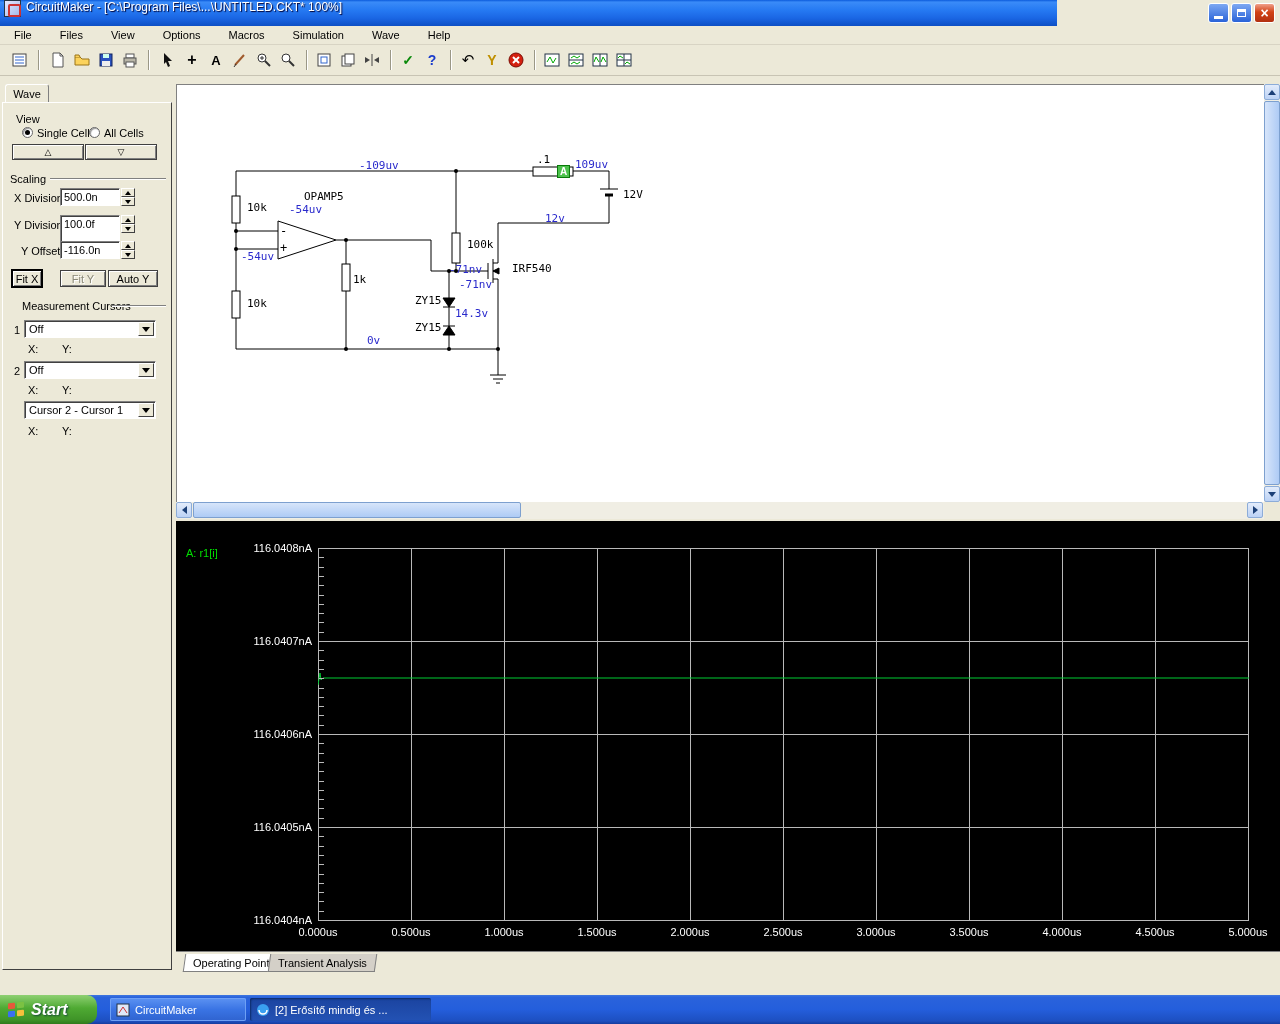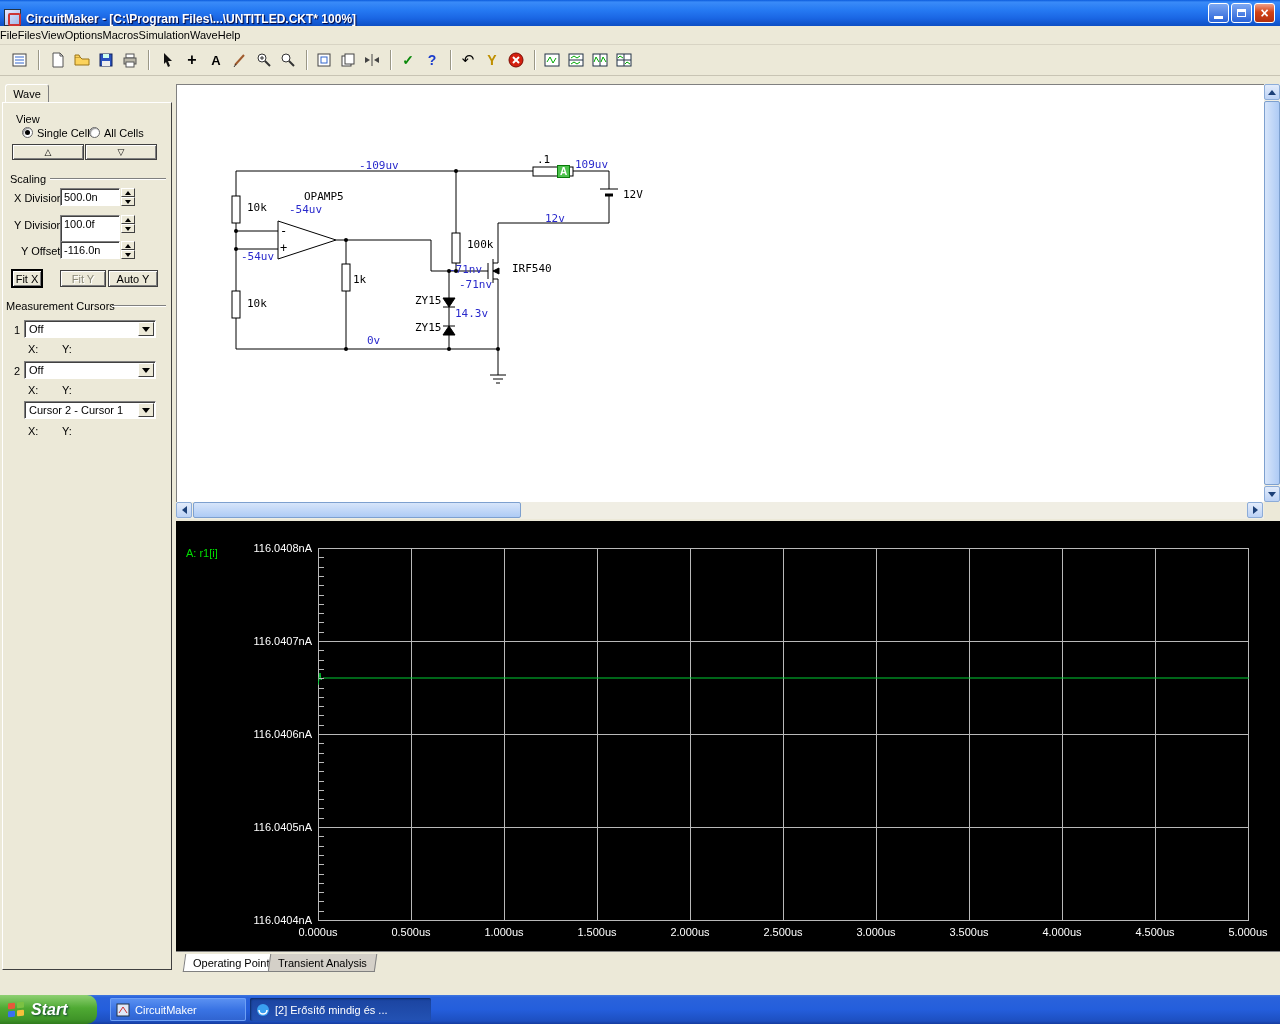--- a/index.html
+++ b/index.html
@@ -1,34 +1,34 @@
 <!DOCTYPE html>
 <html><head>
 <meta charset="utf-8">
 <style>
   *{box-sizing:border-box;margin:0;padding:0}
   html,body{width:1280px;height:1024px}
   body{position:relative;font-family:"Liberation Sans",sans-serif;font-size:11px;background:#ece9d8;overflow:hidden;color:#000}
 
   
-  .titlebar{position:absolute;left:0;top:0;width:1280px;height:26px;
+  .titlebar{position:absolute;left:0;top:0;width:1057px;height:26px;
     background:linear-gradient(180deg,#0b5bdc 0%,#3a8bf8 8%,#2579f2 40%,#1a66e4 70%,#0d4fc4 100%);
-    display:flex;align-items:flex-end;color:#fff;font-weight:bold;font-size:12px;text-shadow:1px 1px 1px #003}
+    display:flex;align-items:flex-start;color:#fff;font-weight:normal;font-size:12px;text-shadow:1px 1px 1px #003}
   .app-icon{width:17px;height:17px;margin:0 5px 0 4px;background:linear-gradient(135deg,#e8e8ff,#9db8e8);border:1px solid #234;position:relative}
   .app-icon::after{content:"";position:absolute;left:3px;top:3px;width:9px;height:9px;border:2px solid #c33;border-radius:2px}
   .winbtn{position:absolute;top:3px;width:21px;height:20px;border-radius:3px;border:1px solid #fff;
     background:linear-gradient(180deg,#7da8f2,#2a63d8);display:flex;align-items:center;justify-content:center}
   .winbtn.close{background:linear-gradient(180deg,#f0a089,#d24215 45%,#b23010)}
   .glyph-min{width:9px;height:3px;background:#fff;margin-top:9px}
   .glyph-rest{width:9px;height:8px;border:1px solid #fff;border-top:3px solid #fff}
   .glyph-x{color:#fff;font-weight:bold;font-size:14px;line-height:1}
 
   
   .menubar{position:absolute;left:0;top:26px;width:1280px;height:19px;background:#ece9d8;border-bottom:1px solid #d8d4c4;display:flex;align-items:center}
-  .menu-item{padding:2px 0;cursor:default}
+  .menu-item{padding:2px 14px;cursor:default}
 
   
   .toolbar{position:absolute;left:0;top:45px;width:1280px;height:31px;background:#ece9d8;border-bottom:1px solid #c8c4b4}
   .tbtn{position:absolute;top:48px;width:24px;height:24px;display:flex;align-items:center;justify-content:center;background:#ece9d8;border:1px solid #ece9d8}
   .tsep{position:absolute;top:50px;width:2px;height:20px;border-left:1px solid #9a9786;border-right:1px solid #fff}
   .gi{display:block}
 
   
   .left-col{position:absolute;left:0;top:76px;width:176px;height:919px;background:#ece9d8}
   .wave-tab{position:absolute;left:5px;top:8px;width:44px;height:19px;background:#ece9d8;border:1px solid #808080;border-bottom:none;border-top-color:#fff;border-left-color:#fff;border-radius:3px 3px 0 0;text-align:center;padding-top:3px}
@@ -320,21 +320,21 @@
       </div>
     <div class="half" style="top:9px">
         <span class="tri-dn-s"></span>
       </div>
   </div>
 
   <div class="btn3 default" style="left:12px;top:194px;width:30px;height:17px"><span>Fit X</span></div>
   <div class="btn3 disabled" style="left:60px;top:194px;width:46px;height:17px"><span>Fit Y</span></div>
   <div class="btn3" style="left:108px;top:194px;width:50px;height:17px"><span>Auto Y</span></div>
 
-  <span class="slab" style="left:6px;top:224px">Measurement Cursors</span>
+  <span class="slab" style="left:22px;top:224px">Measurement Cursors</span>
   <div class="grpline" style="left:112px;top:229px;width:54px"></div>
 
   <span class="slab" style="left:14px;top:248px">1</span>
   <div class="combo" style="left:24px;top:244px;width:132px;height:18px">
     <span class="val">Off</span>
     <span class="cbtn">
         <span class="tri-dn"></span>
       </span>
   </div>
   <span class="slab" style="left:28px;top:267px">X:</span>

